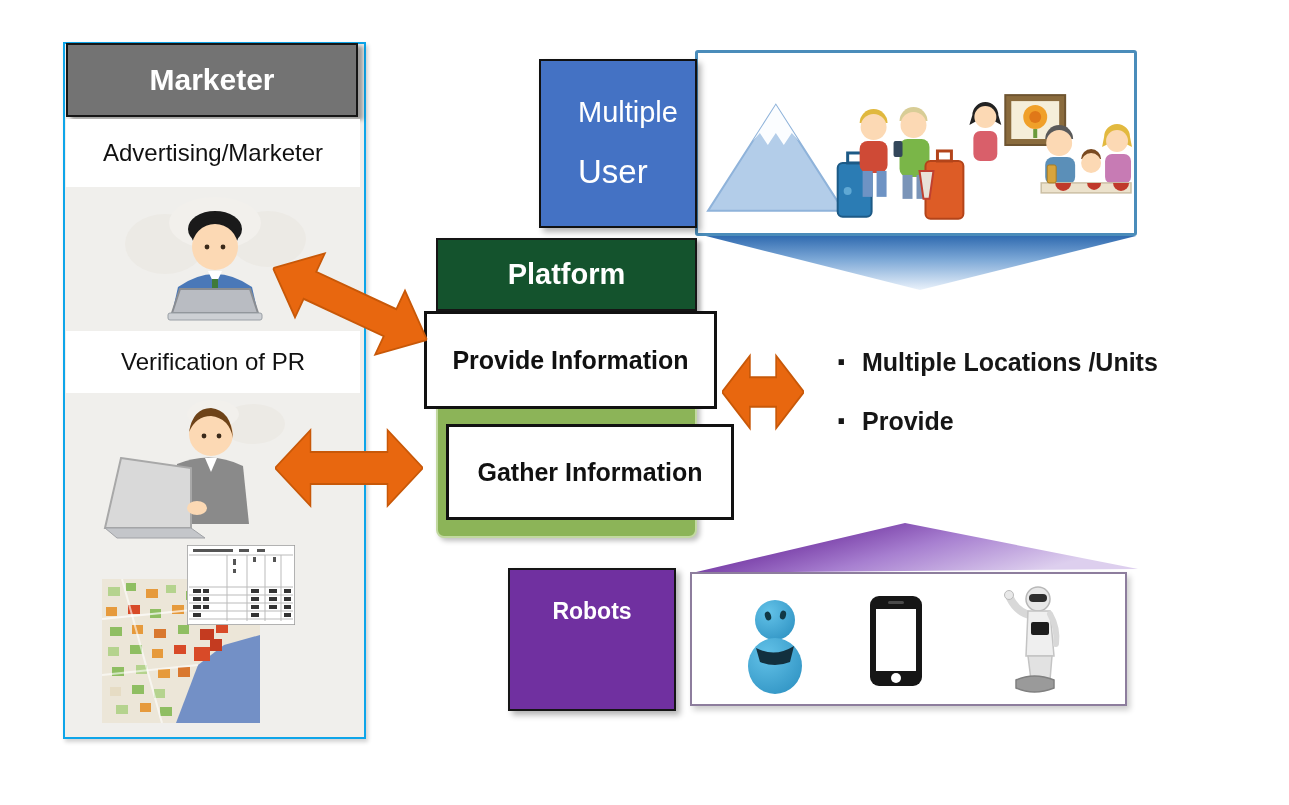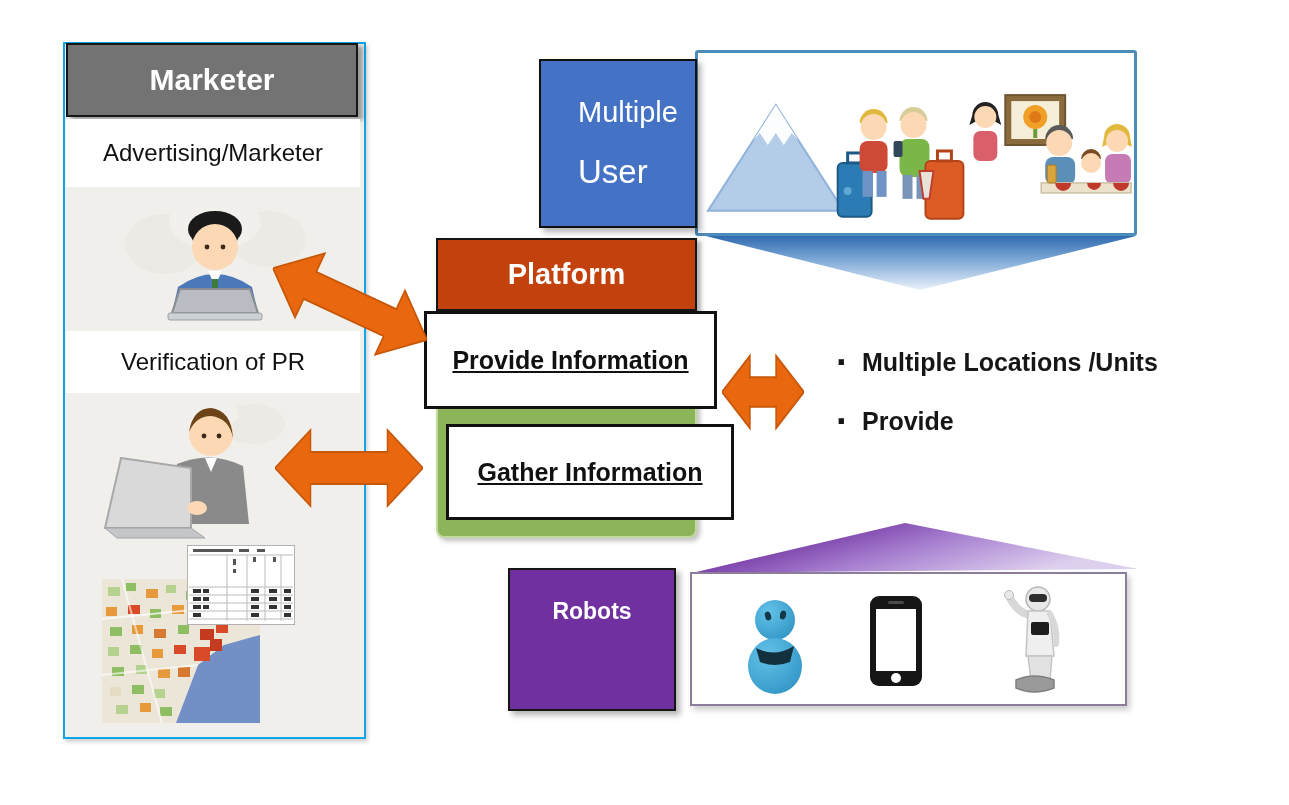--- a/index.html
+++ b/index.html
@@ -16,22 +16,22 @@
 
   
   .service-box{left:539px;top:59px;width:158px;height:169px;background:#4472C4;border:2px solid #111;box-shadow:4px 4px 6px rgba(0,0,0,.3);color:#fff;display:flex;flex-direction:column;justify-content:center;padding-left:37px;gap:24px;z-index:4;}
   .service-line1{font-size:29px;}
   .service-line2{font-size:33px;}
   .banner{left:695px;top:50px;width:442px;height:186px;background:#fff;border:3px solid #4a8cba;border-radius:3px;z-index:3;}
   .fold{left:698px;top:234px;width:438px;height:58px;z-index:2;}
 
   
   .platform-body{left:436px;top:310px;width:261px;height:228px;background:#8CB458;border:2px solid #c2d9a0;border-radius:8px;box-shadow:3px 3px 5px rgba(0,0,0,.25);z-index:1;}
-  .platform-header{left:436px;top:238px;width:261px;height:73px;background:#c2410c;border:2px solid #151515;box-shadow:4px 3px 4px rgba(0,0,0,.3);display:flex;align-items:center;justify-content:center;color:#fff;font-size:29px;font-weight:bold;z-index:3;text-align:right;}
-  .info-box{background:#fff;border:3px solid #111;display:flex;align-items:center;justify-content:center;font-size:25px;font-weight:bold;color:#111;z-index:3;text-decoration:underline;}
+  .platform-header{left:436px;top:238px;width:261px;height:73px;background:#14532d;border:2px solid #151515;box-shadow:4px 3px 4px rgba(0,0,0,.3);display:flex;align-items:center;justify-content:center;color:#fff;font-size:29px;font-weight:bold;z-index:3;text-align:right;}
+  .info-box{background:#fff;border:3px solid #111;display:flex;align-items:center;justify-content:center;font-size:25px;font-weight:bold;color:#111;z-index:3;}
   .provide-box{left:424px;top:311px;width:293px;height:98px;}
   .gather-box{left:446px;top:424px;width:288px;height:96px;}
 
   
   .features{left:836px;top:341px;width:430px;z-index:3;}
   .feature-item{display:flex;align-items:center;margin-bottom:17px;color:#161616;font-weight:bold;}
   .feature-bullet{width:26px;font-size:38px;line-height:42px;}
   .feature-label{font-size:25px;line-height:42px;}
 
   

